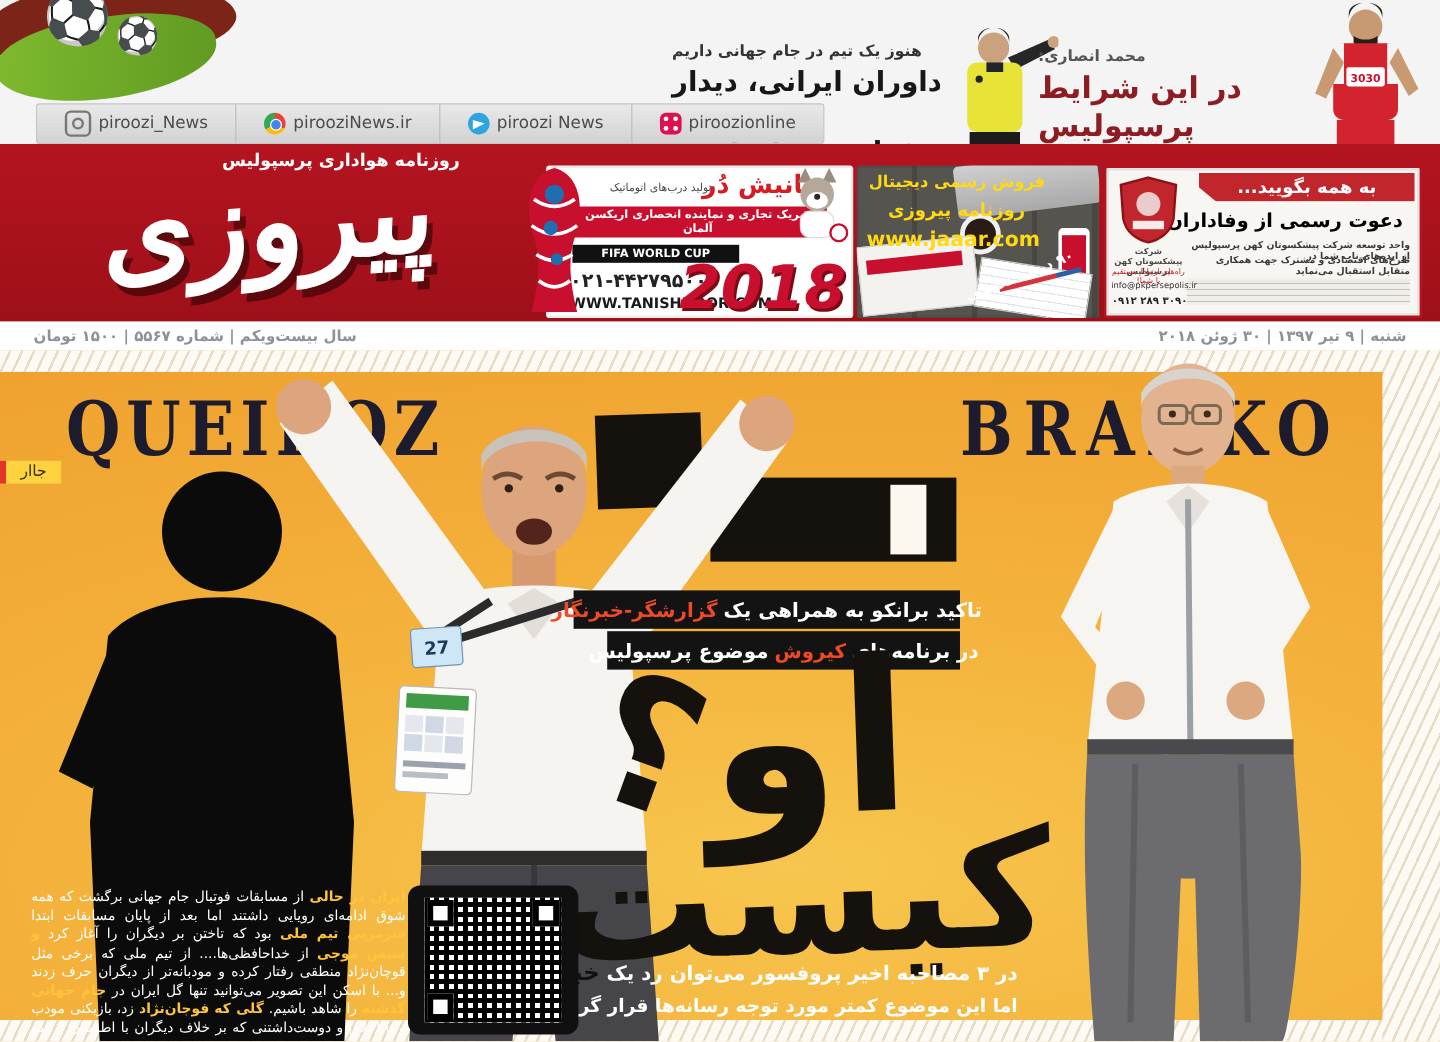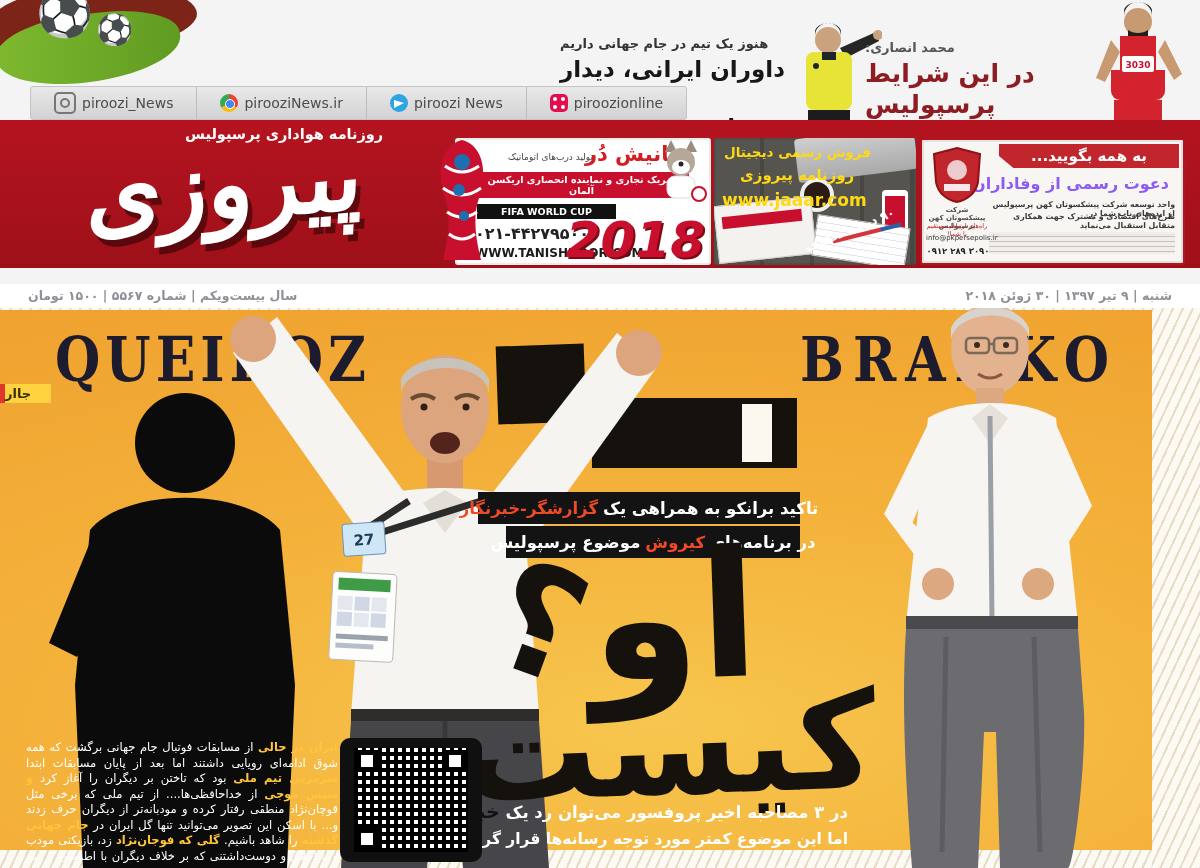--- a/index.html
+++ b/index.html
@@ -165,50 +165,50 @@
     <div class="abs" style="right:8px;bottom:2px;width:92px;height:40px;background:repeating-linear-gradient(#fff 0 6px,#dfe5ea 6px 7px);transform:rotate(9deg);border:1px solid #ccc;"></div>
     <div class="abs" style="right:14px;bottom:30px;width:70px;height:4px;background:linear-gradient(90deg,#d6343c 70%,#2b5fa8 70%);transform:rotate(-14deg);"></div>
     <div class="abs rtl" style="left:10px;top:6px;color:#ffd913;font-size:13.5px;font-weight:900;">فروش رسمی دیجیتال</div>
     <div class="abs rtl" style="left:26px;top:28px;color:#ffd913;font-size:15px;font-weight:900;">روزنامه پیروزی</div>
     <div class="abs" style="left:8px;top:52px;color:#ffd913;font-size:17px;font-weight:900;">www.jaaar.com</div>
     <div class="abs rtl" style="left:88px;bottom:28px;color:#fff;font-size:12px;font-weight:bold;transform:rotate(-22deg);">۹۰ درصد تخفیف</div>
   </div>
 
   <div class="abs ad-panel" style="left:920px;top:138px;width:265px;height:127px;z-index:2;background:#f8f6f3;border:2px solid #b41420;box-sizing:border-box;">
     <div class="abs rtl" style="right:4px;top:4px;width:180px;background:#c0262c;color:#fff;font-size:15px;font-weight:900;text-align:center;padding:3px 0;clip-path:polygon(0 0,100% 0,100% 100%,8% 100%,0 50%);">به همه بگویید...</div>
-    <div class="abs rtl" style="right:14px;top:34px;color:#8b5cf6;font-size:16px;font-weight:900;">دعوت رسمی از وفاداران</div>
+    <div class="abs rtl" style="right:14px;top:34px;color:#000000;font-size:16px;font-weight:900;">دعوت رسمی از وفاداران</div>
     <div class="abs rtl" style="right:8px;top:60px;width:186px;color:#3a3a3a;font-size:7.8px;font-weight:bold;">واحد توسعه شرکت پیشکسوتان کهن پرسپولیس از ایده‌های ناب شما در</div>
     <div class="abs rtl" style="right:8px;top:72px;width:186px;color:#3a3a3a;font-size:7.8px;font-weight:bold;border-bottom:1px solid #c9c9c9;padding-bottom:4px;">طرح‌های اقتصادی و مشترک جهت همکاری متقابل استقبال می‌نماید</div>
     <div class="abs" style="right:8px;top:92px;width:186px;height:22px;background:repeating-linear-gradient(#efece8 0 4px,#b9b4ae 4px 5px);opacity:.8;"></div>
     <svg class="abs" style="left:8px;top:6px;" width="54" height="58" viewBox="0 0 54 58">
       <path d="M27,2 L50,8 L48,36 C46,48 36,54 27,56 C18,54 8,48 6,36 L4,8 Z" fill="#c0262c" stroke="#8e1118" stroke-width="2"></path>
       <circle cx="27" cy="24" r="10" fill="#f3e9e9" opacity=".85"></circle>
       <rect x="14" y="38" width="26" height="7" fill="#fff" opacity=".9"></rect>
     </svg>
     <div class="abs rtl" style="left:4px;top:66px;width:62px;color:#4a4a4a;font-size:7px;font-weight:bold;text-align:center;">شرکت پیشکسوتان کهن پرسپولیس</div>
     <div class="abs rtl" style="left:4px;top:82px;width:62px;color:#c0262c;font-size:6.5px;text-align:center;">راه‌های ارتباط مستقیم با شما!</div>
     <div class="abs" style="left:4px;top:94px;width:64px;color:#333;font-size:7px;text-align:center;">info@pkpersepolis.ir</div>
     <div class="abs" style="left:4px;top:106px;width:64px;color:#222;font-size:8.5px;font-weight:bold;text-align:center;">۰۹۱۲ ۲۸۹ ۳۰۹۰</div>
   </div>
 
-  <div class="abs" style="left:0;top:268px;width:1200px;height:24px;background:#fff;z-index:2;margin-top:16px;">
+  <div class="abs" style="left:0;top:268px;width:1200px;height:24px;background:#fff;z-index:2;">
     <div class="abs rtl" style="left:28px;top:4px;color:#8f9197;font-size:12.5px;font-weight:bold;">سال بیست‌ویکم | شماره ۵۵۶۷ | ۱۵۰۰ تومان</div>
     <div class="abs rtl" style="right:28px;top:4px;color:#8f9197;font-size:12.5px;font-weight:bold;">شنبه | ۹ تیر ۱۳۹۷ | ۳۰ ژوئن ۲۰۱۸</div>
   </div>
 
   <div class="abs poster" style="left:0;top:292px;width:1200px;height:576px;z-index:1;">
 
     <div class="abs hatch" style="left:0;top:0;width:1200px;height:18px;"></div>
     <div class="abs hatch" style="left:0;top:558px;width:1200px;height:18px;"></div>
     <div class="abs hatch" style="left:1152px;top:0;width:48px;height:576px;"></div>
 
     <div class="abs coach-name" style="left:55px;top:36px;">QUEIROZ</div>
     <div class="abs coach-name" style="left:800px;top:36px;letter-spacing:9px;">BRANKO</div>
 
-    <div class="abs rtl" style="left:0;top:92px;width:46px;background:#ffd23f;color:#3a2f05;font-size:13px;font-weight:700;text-align:left;padding:2px 0;border-left:5px solid #e2362b;">جاار</div>
+    <div class="abs rtl" style="left:0;top:92px;width:46px;background:#ffd23f;color:#3a2f05;font-size:13px;font-weight:400;text-align:center;padding:2px 0;border-left:5px solid #e2362b;">جاار</div>
 
     <svg class="abs" style="left:35px;top:93px;" width="300" height="483" viewBox="0 0 300 483">
       <circle cx="150" cy="58" r="50" fill="#0b0b0b"></circle>
       <path d="M55,145 C90,102 210,102 245,145 L260,300 L252,483 L48,483 L40,300 Z" fill="#0b0b0b"></path>
       <polygon points="58,150 14,258 42,272 88,182" fill="#0b0b0b"></polygon>
     </svg>
 
     <div class="abs" style="left:497px;top:53px;width:88px;height:78px;background:#15120e;transform:rotate(-2deg);"></div>
     <div class="abs" style="left:592px;top:106px;width:205px;height:70px;background:#15120e;"></div>
     <div class="abs" style="left:742px;top:112px;width:30px;height:58px;background:#fdf8ef;"></div>

